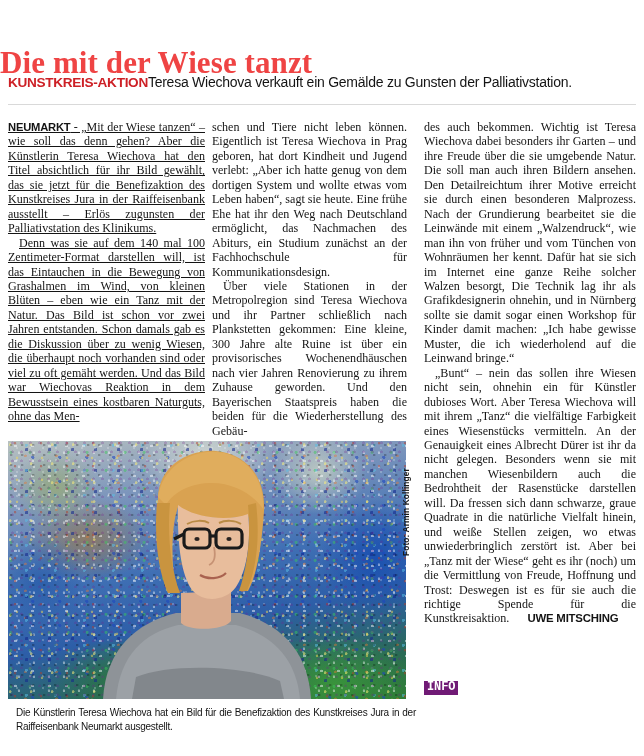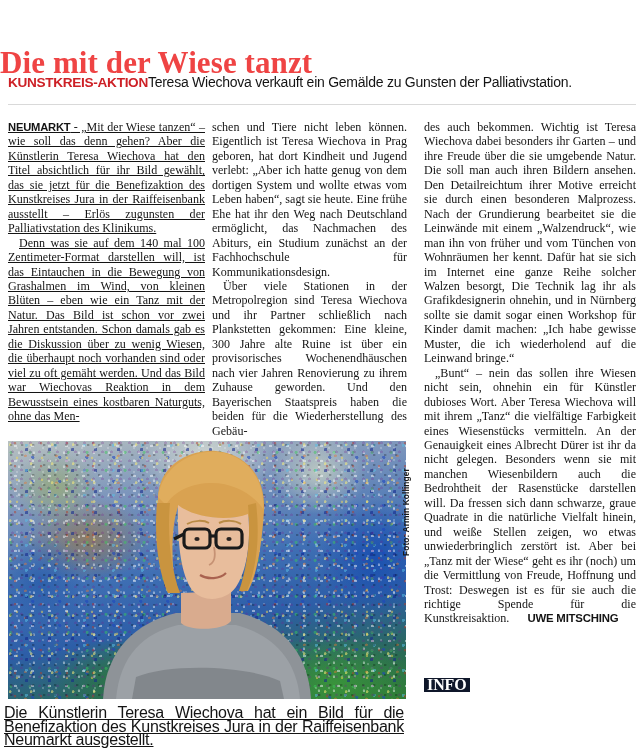--- a/index.html
+++ b/index.html
@@ -167,46 +167,45 @@
     font-size: 8.4px;
     letter-spacing: 0.1px;
     color: #1a1a1a;
     transform: rotate(-90deg);
     transform-origin: 0 0;
     white-space: nowrap;
   }
 
   .caption {
     position: absolute;
-    left: 4px;
+    left: 16px;
     top: 706px;
     width: 400px;
     font-family: "Liberation Sans", sans-serif;
-    font-size: 16px;
+    font-size: 10px;
     line-height: 13.6px;
     letter-spacing: -0.25px;
     color: #141414;
     text-align: justify;
-    text-decoration: underline;
   }
 
   
   .info-block {
     position: absolute;
     left: 424px;
     top: 676px;
     width: 212px;
   }
   .info-tag {
     display: inline-block;
-    background: #0f172a;
+    background: #701a75;
     color: #ffffff;
-    font-family: Liberation Serif, serif;
-    font-weight: 700;
-    font-size: 16px;
+    font-family: Liberation Mono, monospace;
+    font-weight: 700;
+    font-size: 12px;
     letter-spacing: -0.1px;
     padding: 0 3px 1px 3px;
     line-height: 13px;
   }
   .info-text {
     margin-top: 2px;
     font-family: "Liberation Sans", sans-serif;
     font-size: 11.2px;
     line-height: 13.6px;
     letter-spacing: -0.3px;

